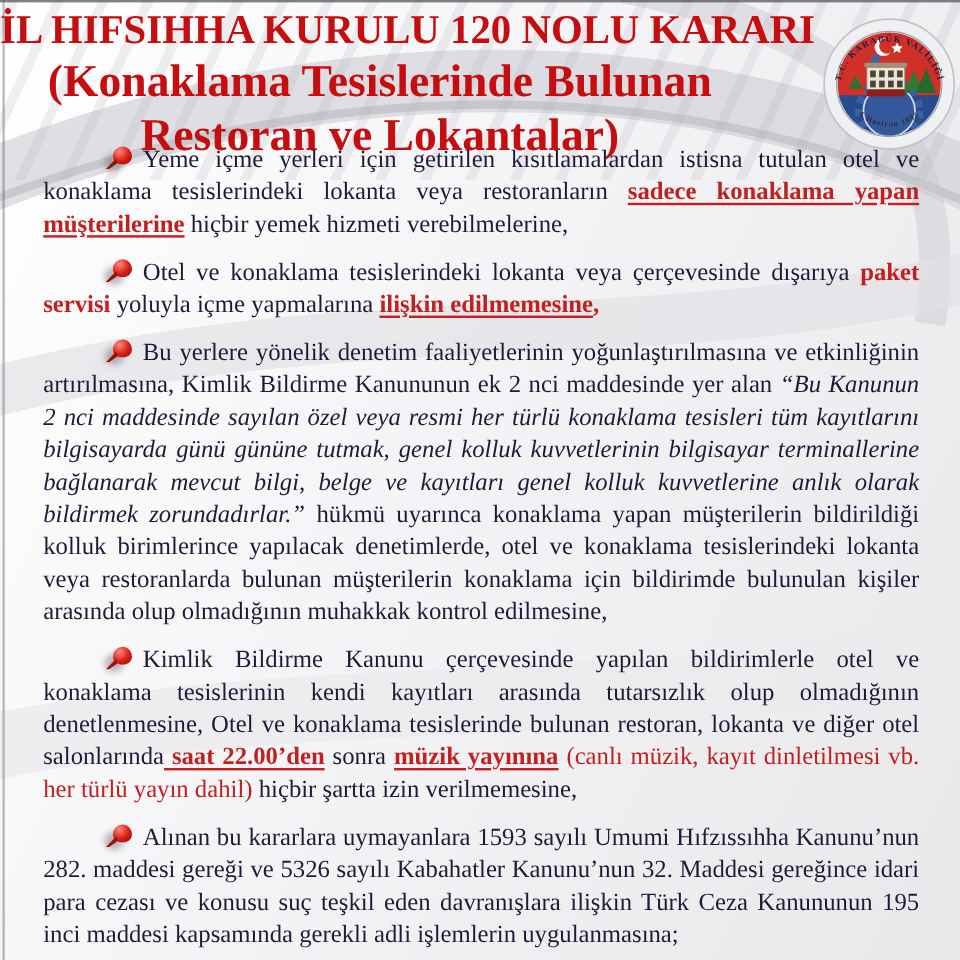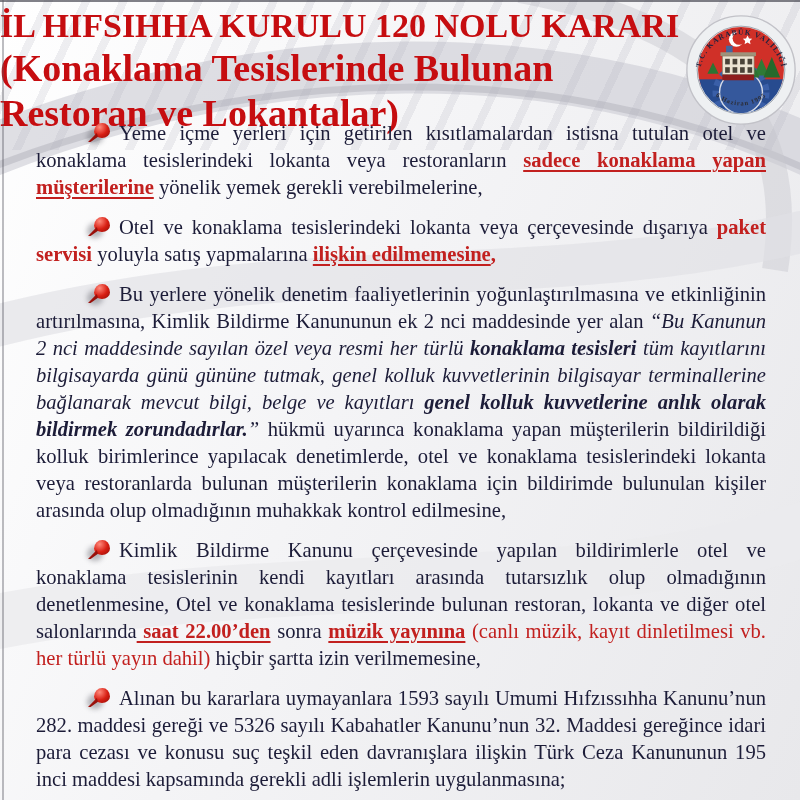--- a/index.html
+++ b/index.html
@@ -6,37 +6,37 @@
   body{width:800px;height:800px;overflow:hidden;font-family:"Liberation Serif","DejaVu Serif",serif;}
   .page{position:relative;width:800px;height:800px;overflow:hidden;
         background:linear-gradient(115deg,#ffffff 0%,#f4f4f6 45%,#e8e8eb 100%);}
   
   .bg{position:absolute;inset:0;z-index:0;}
   .stripes{position:absolute;left:0;top:0;width:800px;height:150px;z-index:0;
      background:repeating-linear-gradient(295deg,rgba(255,255,255,0) 0 26px,rgba(175,175,188,.20) 26px 34px);}
   .edge-top{position:absolute;left:0;top:0;width:800px;height:2px;background:rgba(62,62,72,.65);z-index:5;}
   .edge-left{position:absolute;left:2px;top:0;width:2px;height:800px;background:rgba(90,90,100,.40);z-index:5;}
 
-  header{position:absolute;top:6px;left:0;width:633px;z-index:3;
+  header{position:absolute;top:6px;left:0;width:633px;text-align:center;z-index:3;
          color:var(--title-red,#c60d10);font-weight:bold;line-height:1.18;}
   .t1{font-size:34px;white-space:nowrap;}
   .t2{font-size:38px;max-width:756px;margin:0 auto;}
 
   .logo{position:absolute;top:14px;right:3px;width:112px;height:112px;z-index:2;}
 
   .doc{position:absolute;top:120px;left:36px;width:730px;z-index:3;
        font-size:20.6px;line-height:27px;color:var(--body-text,#1c1c38);text-align:justify;}
   .para{margin:0 0 13px 0;text-indent:50px;}
   .run{text-indent:0;}
   .run.redbold{color:var(--accent-red,#c2201f);font-weight:bold;}
   .run.red{color:var(--accent-red,#c2201f);}
   .run.redboldunderline{color:var(--accent-red,#c2201f);font-weight:bold;
        text-decoration:underline;text-decoration-thickness:2px;text-underline-offset:3px;}
   .run.italic{font-style:italic;}
-  .run.bolditalic{font-style:italic;font-weight:bold;}
+  .run.bolditalic{font-style:italic;font-weight:normal;}
 
   
   .pin{display:inline-block;position:relative;width:26px;height:20px;margin-right:7px;vertical-align:-3px;}
   .pin::before{content:"";position:absolute;right:2px;top:0;width:16px;height:15px;
        border-radius:52% 48% 50% 50%/58% 58% 44% 44%;
        background:radial-gradient(circle at 35% 28%,#ff8a7c 0%,var(--pin-red,#d81f14) 52%,#8d0c07 100%);
        box-shadow:-7px 6px 5px rgba(100,100,108,.45);}
   .pin::after{content:"";position:absolute;left:2px;bottom:1px;width:10px;height:9px;
        background:linear-gradient(135deg,#c01710,#7d0b07);
        clip-path:polygon(0 100%,88% 0,100% 42%,26% 100%);}
@@ -109,20 +109,20 @@
       <text font-size="8" font-weight="bold" fill="#1a2240" letter-spacing="1.2" font-family="Liberation Serif, serif">
         <textPath href="#arcTop" startOffset="50%" text-anchor="middle">T.C. KARABÜK VALİLİĞİ</textPath>
       </text>
       <text font-size="7" font-weight="bold" fill="#2c2c34" letter-spacing="1" font-family="Liberation Serif, serif">
         <textPath href="#arcBot" startOffset="50%" text-anchor="middle">6 Haziran 1995</textPath>
       </text>
     </svg>
   </div>
 
   <main class="doc">
-      <div class="para"><span class="pin"></span><span class="run normal">Yeme içme yerleri için getirilen kısıtlamalardan istisna tutulan otel ve konaklama tesislerindeki lokanta veya restoranların </span><span class="run redboldunderline">sadece konaklama yapan müşterilerine</span><span class="run normal"> yönelik yemek gerekli verebilmelerine,</span></div>
-      <div class="para"><span class="pin"></span><span class="run normal">Otel ve konaklama tesislerindeki lokanta veya çerçevesinde dışarıya </span><span class="run redbold">paket servisi</span><span class="run normal"> yoluyla satış yapmalarına </span><span class="run redboldunderline">ilişkin edilmemesine</span><span class="run redbold">,</span></div>
+      <div class="para"><span class="pin"></span><span class="run normal">Yeme içme yerleri için getirilen kısıtlamalardan istisna tutulan otel ve konaklama tesislerindeki lokanta veya restoranların </span><span class="run redboldunderline">sadece konaklama yapan müşterilerine</span><span class="run normal"> hiçbir yemek hizmeti verebilmelerine,</span></div>
+      <div class="para"><span class="pin"></span><span class="run normal">Otel ve konaklama tesislerindeki lokanta veya çerçevesinde dışarıya </span><span class="run redbold">paket servisi</span><span class="run normal"> yoluyla içme yapmalarına </span><span class="run redboldunderline">ilişkin edilmemesine</span><span class="run redbold">,</span></div>
       <div class="para"><span class="pin"></span><span class="run normal">Bu yerlere yönelik denetim faaliyetlerinin yoğunlaştırılmasına ve etkinliğinin artırılmasına, Kimlik Bildirme Kanununun ek 2 nci maddesinde yer alan </span><span class="run italic">“Bu Kanunun 2 nci maddesinde sayılan özel veya resmi her türlü </span><span class="run bolditalic">konaklama tesisleri</span><span class="run italic"> tüm kayıtlarını bilgisayarda günü gününe tutmak, genel kolluk kuvvetlerinin bilgisayar terminallerine bağlanarak mevcut bilgi, belge ve kayıtları </span><span class="run bolditalic">genel kolluk kuvvetlerine anlık olarak bildirmek zorundadırlar.</span><span class="run italic">”</span><span class="run normal"> hükmü uyarınca konaklama yapan müşterilerin bildirildiği kolluk birimlerince yapılacak denetimlerde, otel ve konaklama tesislerindeki lokanta veya restoranlarda bulunan müşterilerin konaklama için bildirimde bulunulan kişiler arasında olup olmadığının muhakkak kontrol edilmesine,</span></div>
       <div class="para"><span class="pin"></span><span class="run normal">Kimlik Bildirme Kanunu çerçevesinde yapılan bildirimlerle otel ve konaklama tesislerinin kendi kayıtları arasında tutarsızlık olup olmadığının denetlenmesine, Otel ve konaklama tesislerinde bulunan restoran, lokanta ve diğer otel salonlarında</span><span class="run redboldunderline"> saat 22.00’den</span><span class="run normal"> sonra </span><span class="run redboldunderline">müzik yayınına</span><span class="run normal"> </span><span class="run red">(canlı müzik, kayıt dinletilmesi vb. her türlü yayın dahil)</span><span class="run normal"> hiçbir şartta izin verilmemesine,</span></div>
       <div class="para"><span class="pin"></span><span class="run normal">Alınan bu kararlara uymayanlara 1593 sayılı Umumi Hıfzıssıhha Kanunu’nun 282. maddesi gereği ve 5326 sayılı Kabahatler Kanunu’nun 32. Maddesi gereğince idari para cezası ve konusu suç teşkil eden davranışlara ilişkin Türk Ceza Kanununun 195 inci maddesi kapsamında gerekli adli işlemlerin uygulanmasına;</span></div>
     </main>
 
 </div>
 
 </body></html>

